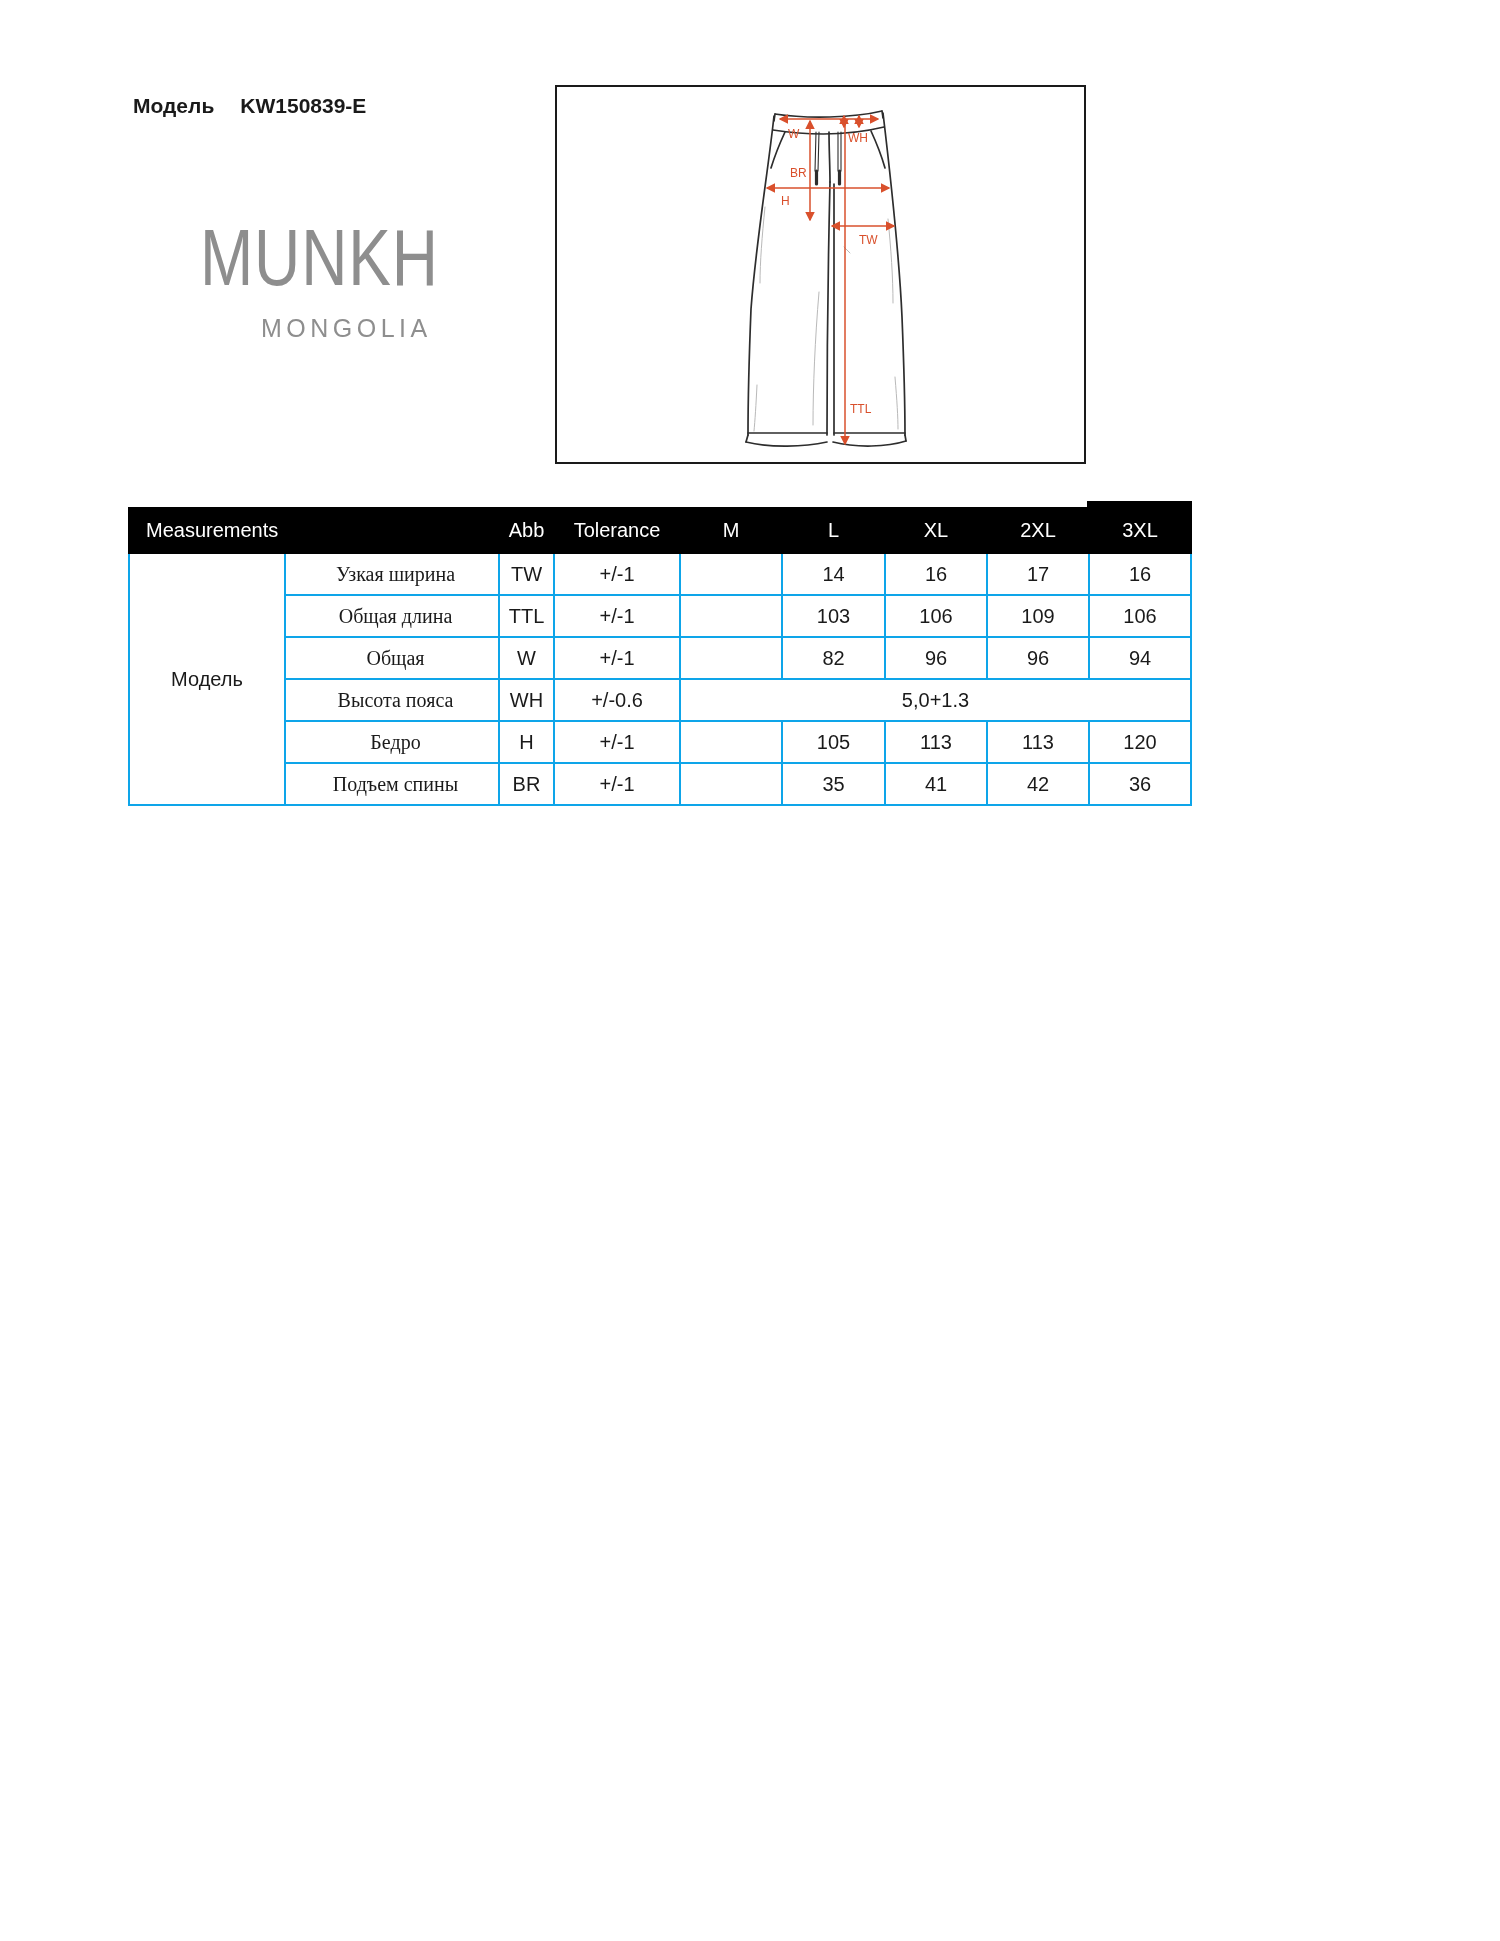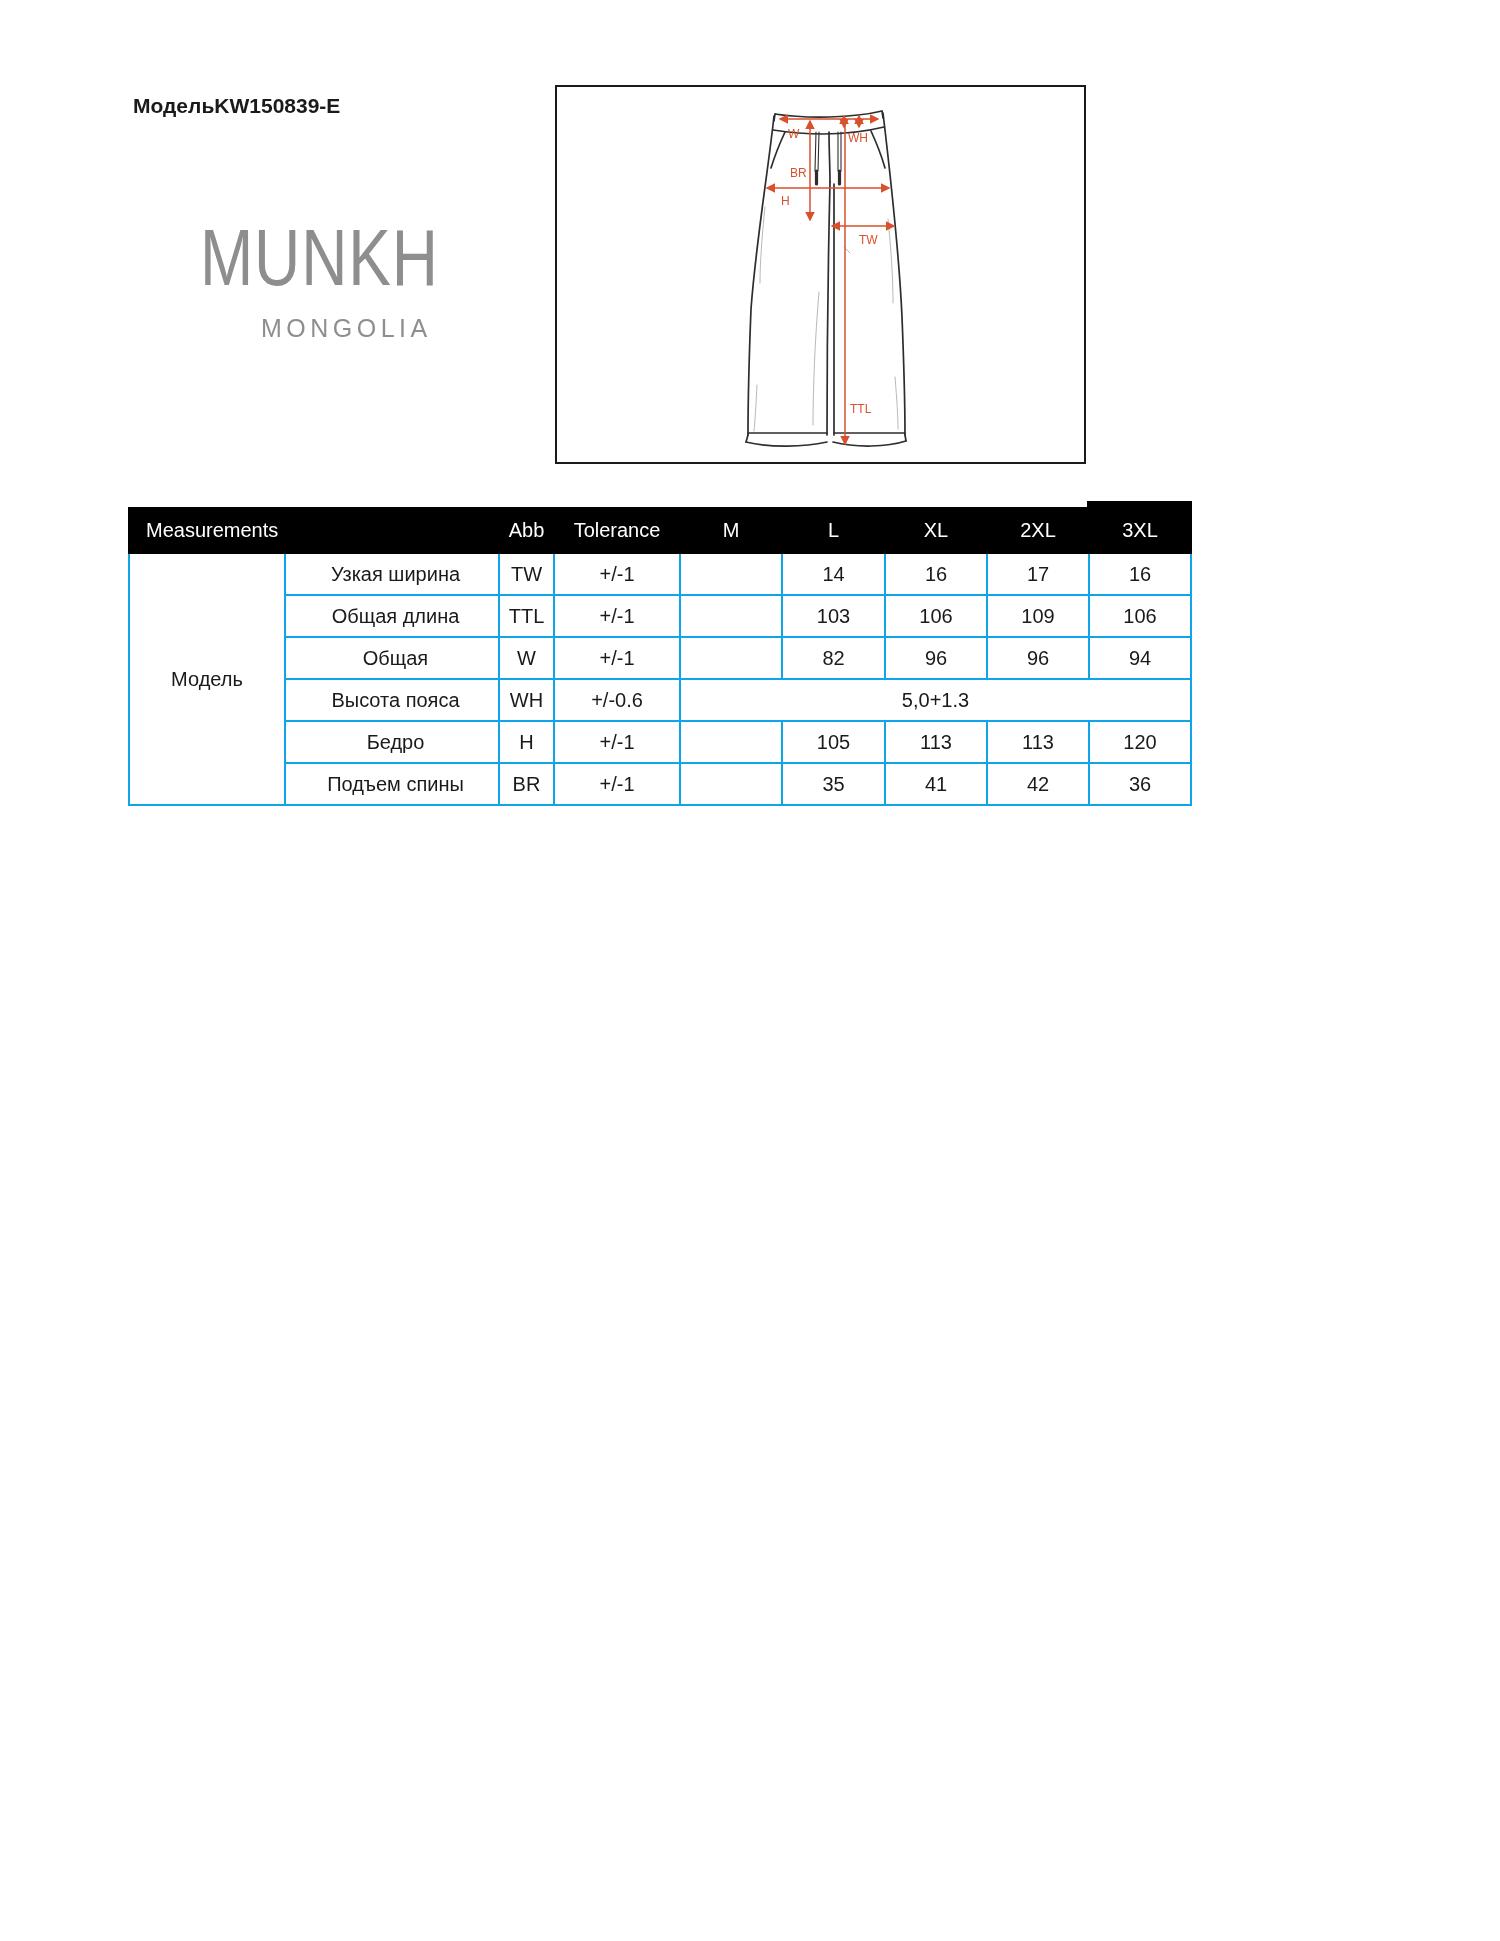--- a/index.html
+++ b/index.html
@@ -3,21 +3,21 @@
 <meta charset="utf-8">
 <style>
   html,body { margin:0; padding:0; background:#ffffff; }
   .page {
     position:relative; width:1500px; height:1941px; background:#ffffff;
     font-family:"Liberation Sans", sans-serif; color:#1a1a1a; overflow:hidden;
   }
 
   
   .model-line { position:absolute; left:133px; top:94px; font-size:21px; font-weight:bold; white-space:nowrap; }
-  .model-line .code { margin-left:0; }
+  .model-line .code { margin-left:26px; }
 
   
   .brand-name {
     position:absolute; left:200px; top:218px; color:#8e8e8e;
     font-size:80px; font-weight:200; letter-spacing:1px;
     transform:scaleX(0.80); transform-origin:left top; white-space:nowrap; line-height:1;
   }
   .brand-region {
     position:absolute; left:261px; top:314px; color:#8e8e8e;
     font-size:25px; font-weight:300; letter-spacing:4.5px; white-space:nowrap;
@@ -37,21 +37,21 @@
   }
   .spec-table td, .spec-table th {
     border:2px solid #0ea5e9; font-size:20px; font-weight:normal;
     padding:0; overflow:hidden; white-space:nowrap; box-sizing:border-box;
   }
   .spec-table thead th {
     background:#000000; color:#ffffff; border-color:#000000; height:45px;
   }
   .spec-table tbody td { height:42px; text-align:center; vertical-align:middle; }
   .th-meas { text-align:left; padding-left:16px !important; }
-  .lbl { text-align:left; padding-left:7px !important; }
+  .lbl { text-align:left; padding-left:7px !important;font-family:Liberation Serif, serif; }
   .raised-3xl { position:absolute; left:1087px; top:501px; width:105px; height:10px; background:#000000; }
 </style>
 </head>
 <body>
 
 <div class="page">
 
   <div class="model-line">
     <span>Модель</span><span class="code">KW150839-E</span>
   </div>

